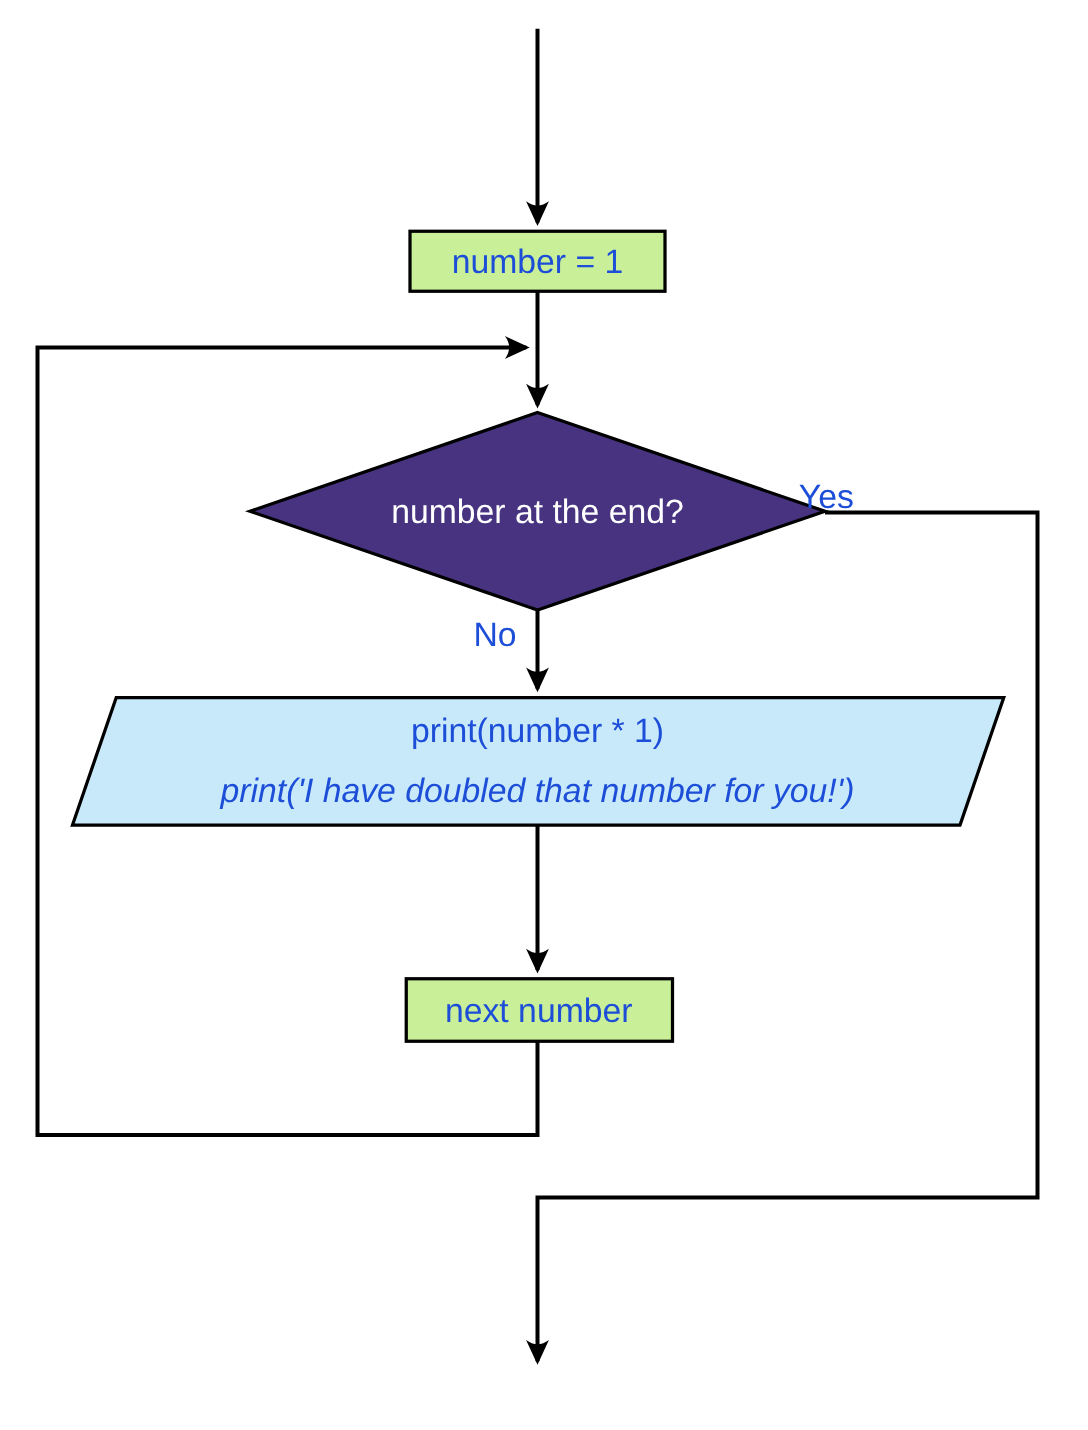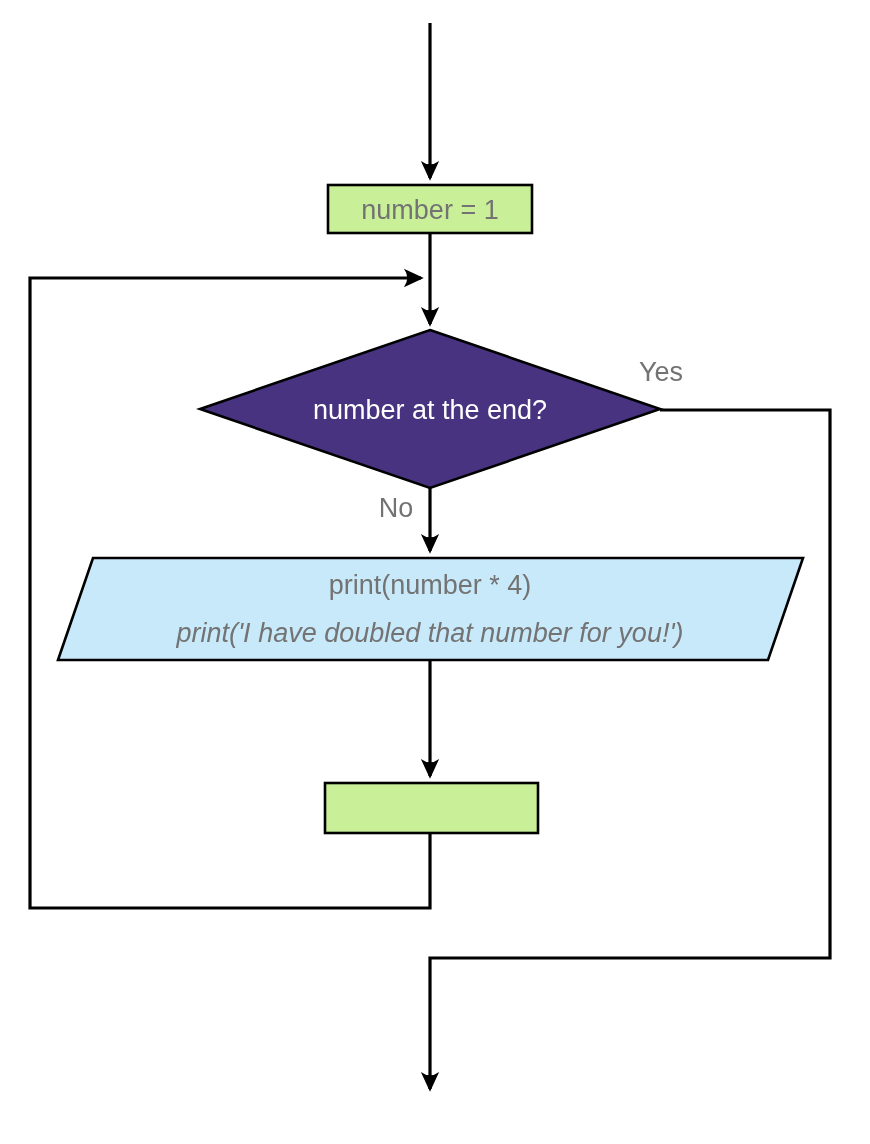--- a/index.html
+++ b/index.html
@@ -17,21 +17,21 @@
   }
   .canvas svg {
     position: absolute;
     left: 0;
     top: 0;
   }
   .node-label, .edge-label {
     position: absolute;
     transform: translate(-50%, -50%);
     font-size: 27px;
-    color: #737373;
+    color: #1d4ed8;
     white-space: nowrap;
     line-height: 1;
   }
   .diamond-label {
     color: #ffffff;
   }
 </style>
 </head>
 <body>
 
@@ -57,21 +57,22 @@
       <polygon fill="#47337f" points="430,330 660,409 430,488 200,409"></polygon>
       <polygon fill="#c8e9fa" points="93,558 803,558 768,660 58,660"></polygon>
       <rect fill="#c9f099" x="325" y="783" width="213" height="50"></rect>
     </g>
   </svg>
 
   <div class="node-label" style="left:430px; top:210px;">number = 1</div>
 
   <div class="node-label diamond-label" style="left:430px; top:410px;">number at the end?</div>
 
-  <div class="edge-label" style="left:661px; top:372px;">Yes</div>
+  <div class="edge-label" style="left:661px; top:398px;">Yes</div>
 
   <div class="edge-label" style="left:396px; top:508px;text-align:center;">No</div>
 
-  <div class="node-label" style="left:430px; top:585px;">print(number * 4)</div>
+  <div class="node-label" style="left:430px; top:585px;">print(number * 1)</div>
 
   <div class="node-label" style="left:430px; top:633px;font-style:italic;">print('I have doubled that number for you!')</div>
 
+  <div class="node-label" style="left:431px; top:809px;">next number</div>
 </div>
 
 </body></html>

